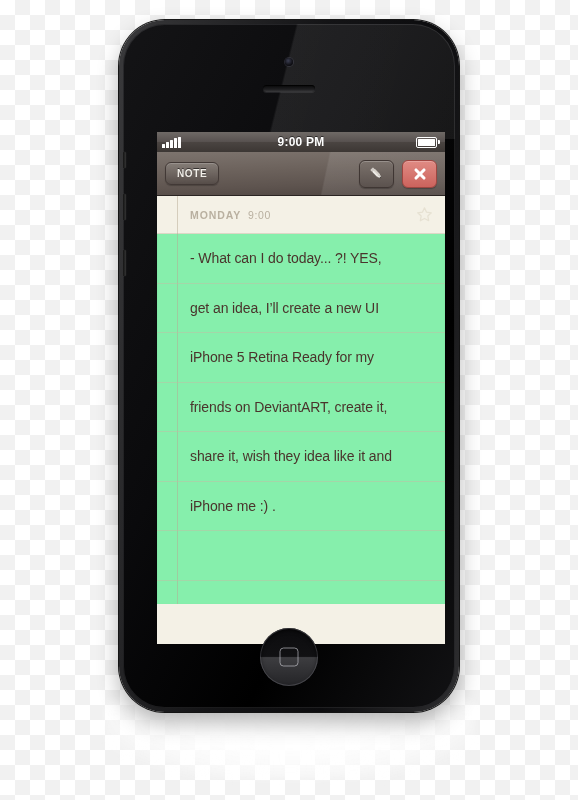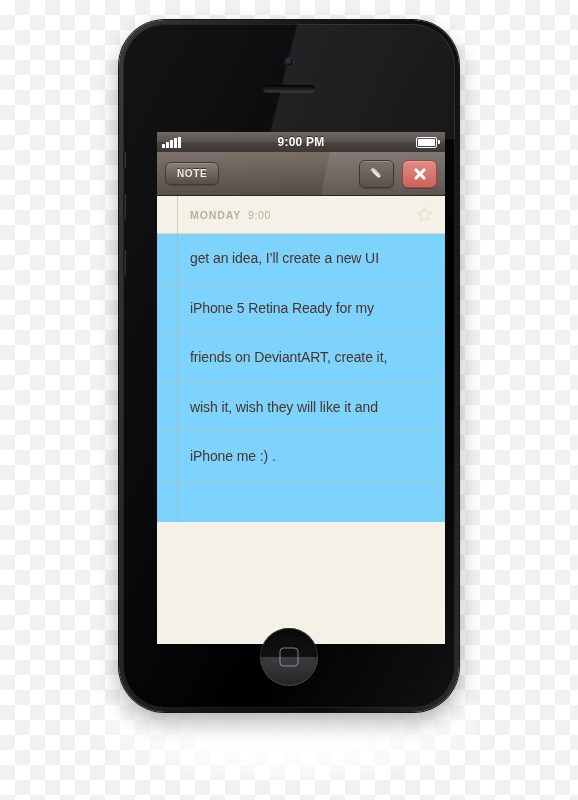--- a/index.html
+++ b/index.html
@@ -179,22 +179,22 @@
   }
   #edit-button{ background:linear-gradient(180deg,#7b726c,#5b524e); }
   #delete-button{
     background:linear-gradient(180deg,#e08b84,#cc635d);
     border-color:#9d4641;
   }
 
   
   #note-paper{
     position:relative;
-    height:326px;
-    background:#7dd3fc;
+    height:408px;
+    background:#86efac;
     box-shadow:inset 0 1px 2px rgba(0,0,0,.10);
     overflow:hidden;
     text-align:right;
   }
   #margin-line{
     position:absolute; left:20px; top:0; bottom:0;
     width:1px; background:rgba(181,170,146,.50);
   }
   .note-row{
     position:relative;
@@ -313,30 +313,33 @@
           <span id="note-date">MONDAY</span>
           <span id="note-time" style="font-size:10.5px;font-weight:normal;letter-spacing:.6px;color:#b9b0a0;margin-left:7px;">9:00</span>
           <span id="star-icon">
             <svg width="17" height="17" viewBox="0 0 24 24">
               <polygon points="12,2.6 14.9,8.7 21.6,9.6 16.7,14.2 17.9,20.8 12,17.6 6.1,20.8 7.3,14.2 2.4,9.6 9.1,8.7" fill="none" stroke="#e6e1d2" stroke-width="1.8" stroke-linejoin="round"></polygon>
             </svg>
           </span>
         </div>
 
         <div class="note-row">
+          <span class="note-text">- What can I do today... ?!  YES,</span>
+        </div>
+        <div class="note-row">
           <span class="note-text">get an idea, I’ll create a new UI</span>
         </div>
         <div class="note-row">
           <span class="note-text">iPhone 5 Retina Ready for my</span>
         </div>
         <div class="note-row">
           <span class="note-text">friends on DeviantART, create it,</span>
         </div>
         <div class="note-row">
-          <span class="note-text">wish it, wish they will like it and</span>
+          <span class="note-text">share it, wish they idea like it and</span>
         </div>
         <div class="note-row">
           <span class="note-text">iPhone me :) .</span>
         </div>
         <div class="note-row">
           <span class="note-text"></span>
         </div>
         <div class="note-row">
           <span class="note-text"></span>
         </div>

